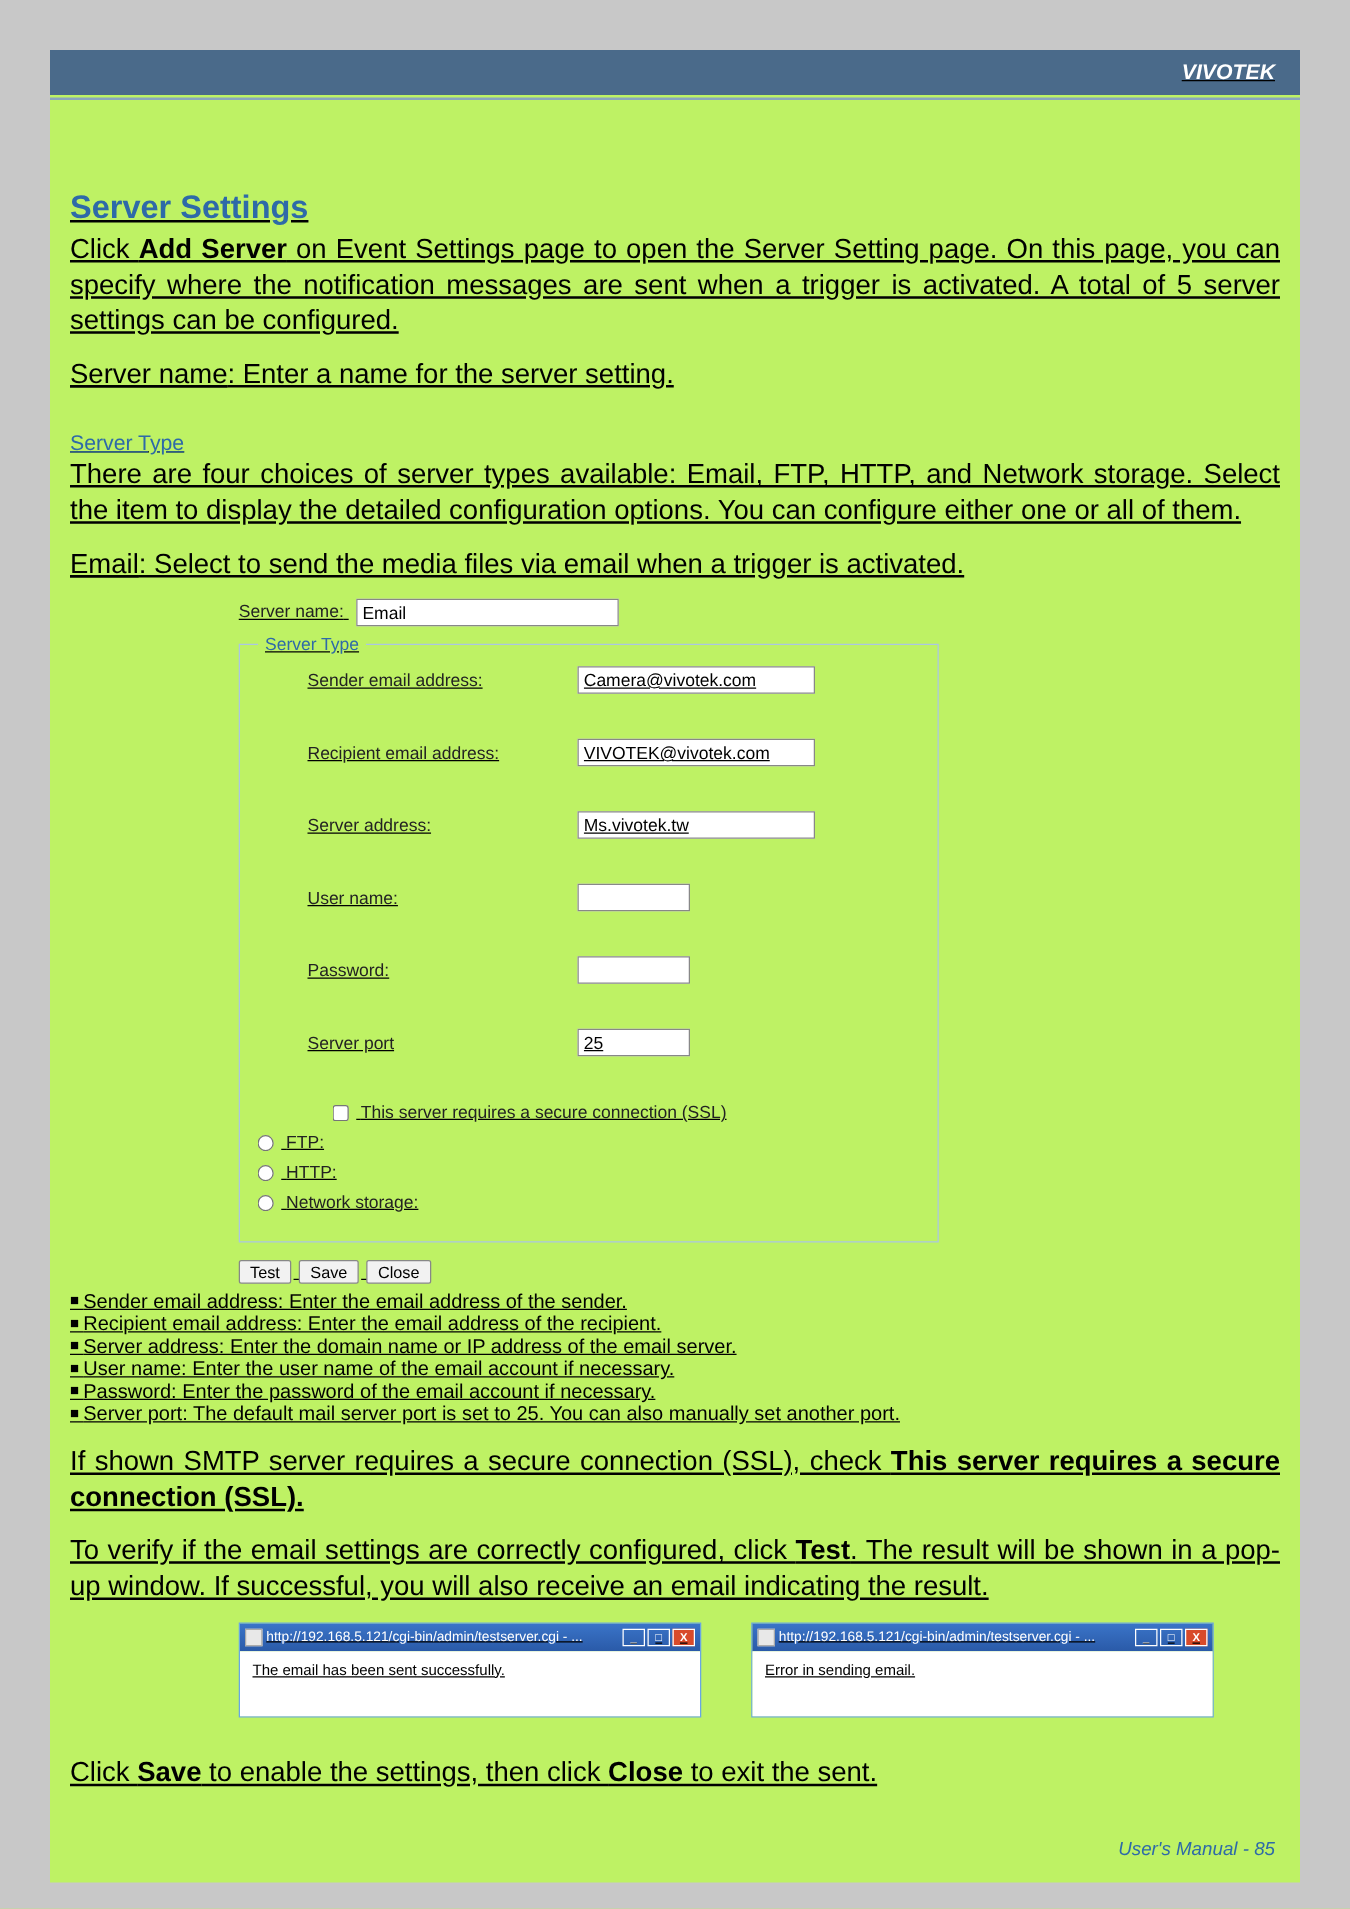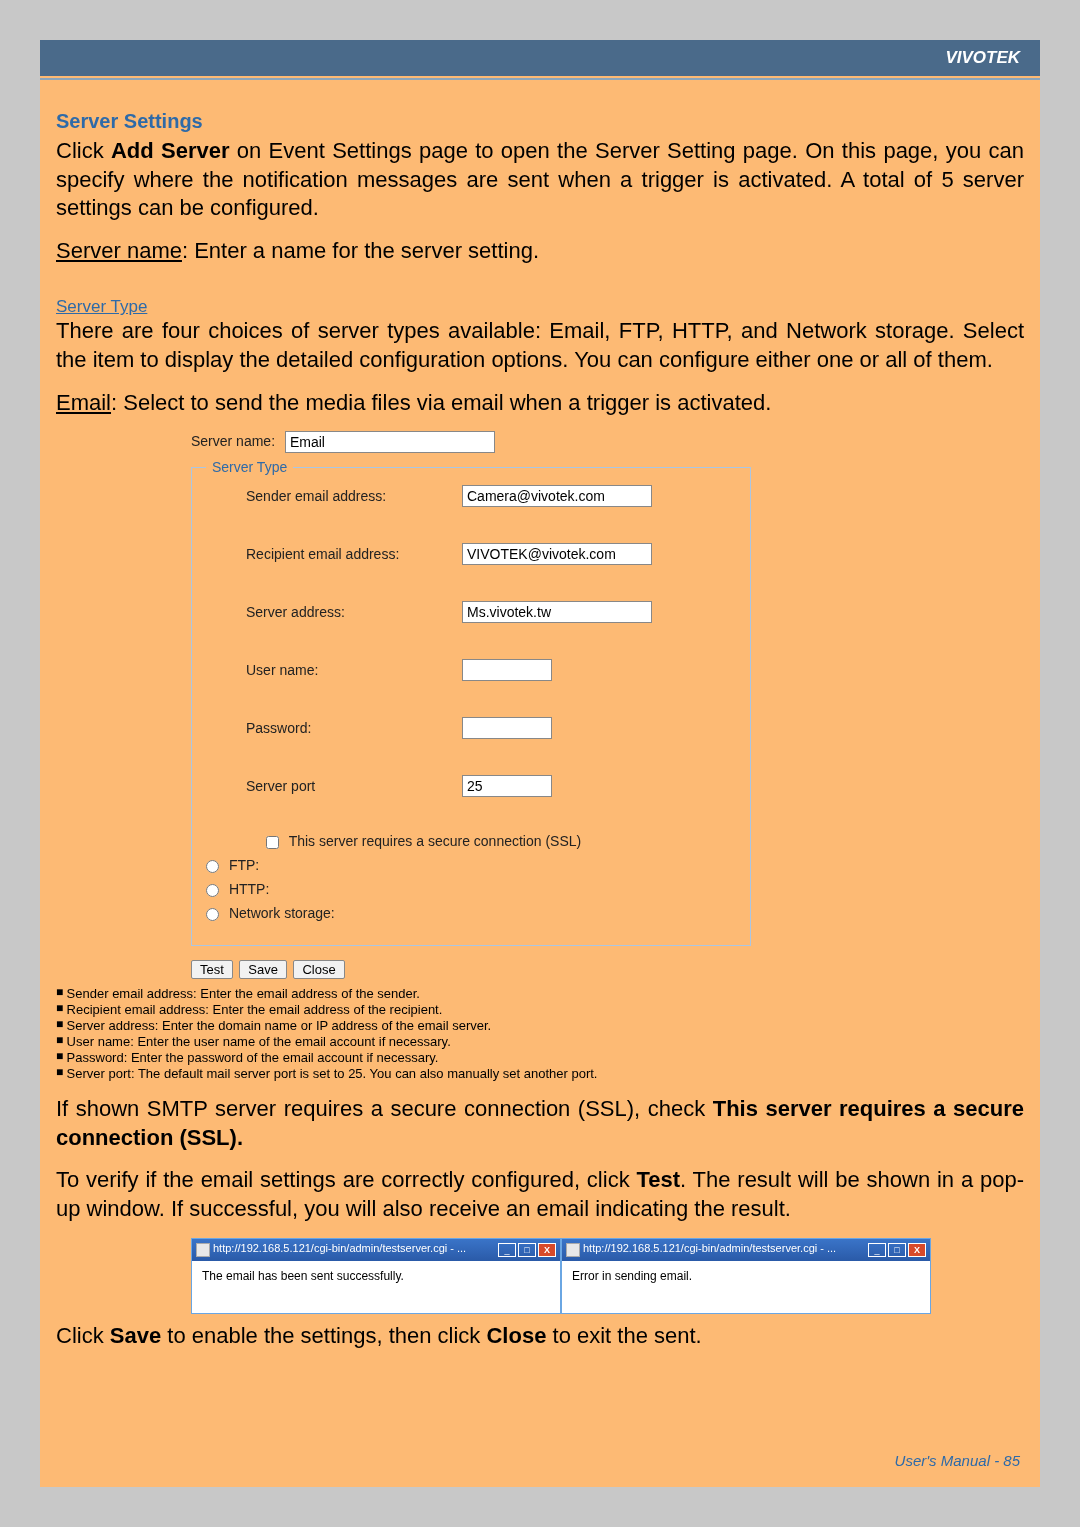--- a/index.html
+++ b/index.html
@@ -4,25 +4,26 @@
 <style>
   * { margin: 0; padding: 0; box-sizing: border-box; }
   body {
     font-family: Arial, Helvetica, sans-serif;
     background: #c8c8c8;
     width: 1080px;
     height: 1527px;
     position: relative;
   }
   .page {
-    background: #fdba74;
+    background: #bef264;
     width: 1000px;
     margin: 40px auto 0 auto;
     min-height: 1447px;
     position: relative;
+    text-decoration: underline;
   }
   .header {
     background: #4a6a8a;
     height: 36px;
     display: flex;
     justify-content: flex-end;
     align-items: center;
     padding-right: 20px;
     color: #fff;
     font-style: italic;
@@ -32,23 +33,24 @@
   .hr {
     height: 2px;
     background: #8aa5bd;
     margin-top: 2px;
   }
   .content {
     padding: 30px 16px 60px 16px;
   }
   h2.section-title {
     color: #2e6aa8;
-    font-size: 20px;
+    font-size: 26px;
     font-weight: bold;
     margin-bottom: 4px;
+    margin-top: 40px;
   }
   p.body { font-size: 22px; line-height: 1.3; text-align: justify; margin-bottom: 14px; }
   .underline { text-decoration: underline; }
   .link { color: #2e6aa8; text-decoration: underline; font-size: 17px; }
   .screenshot-form {
     margin: 6px 0 14px 135px;
     width: 560px;
     font-size: 14px;
     color: #222;
   }
@@ -84,23 +86,23 @@
   }
   .small-input { width: 90px !important; }
   .ssl-row { grid-column: 1 / span 2; padding-left: 20px; }
   .ssl-row input[type=checkbox] { margin-right: 6px; vertical-align: middle; }
   .btn-row { margin: 10px 0 6px 135px; }
   .btn {
     border: 1px solid #888; background: #f2f2f2; font-size: 13px;
     padding: 1px 8px; margin-right: 2px; border-radius: 2px;
   }
   ul.bullets { list-style: none; margin: 0 0 14px 0; }
-  ul.bullets li { font-size: 13px; margin: 0 0; }
+  ul.bullets li { font-size: 16px; margin: 0 0; }
   ul.bullets li::before { content: "■ "; font-size: 12px; vertical-align: 2px; }
-  .popup-row { display: flex; margin: 4px 0 8px 135px; }
+  .popup-row { display: flex; gap: 40px; margin: 4px 0 30px 135px; }
   .popup { width: 370px; border: 1px solid #6aa6e3; }
   .popup-title {
     background: linear-gradient(#3a74c8, #2a5aa8);
     color: #fff; font-size: 11px; padding: 3px 4px;
     display: flex; justify-content: space-between; align-items: center;
     height: 22px;
   }
   .win-icons { display:flex; gap:2px; }
   .wi { width:18px; height:14px; border:1px solid #fff; font-size:9px; text-align:center; line-height:12px; }
   .wi-close { background:#d84a2a; border-color:#fff; color:#fff; font-weight:bold; }

